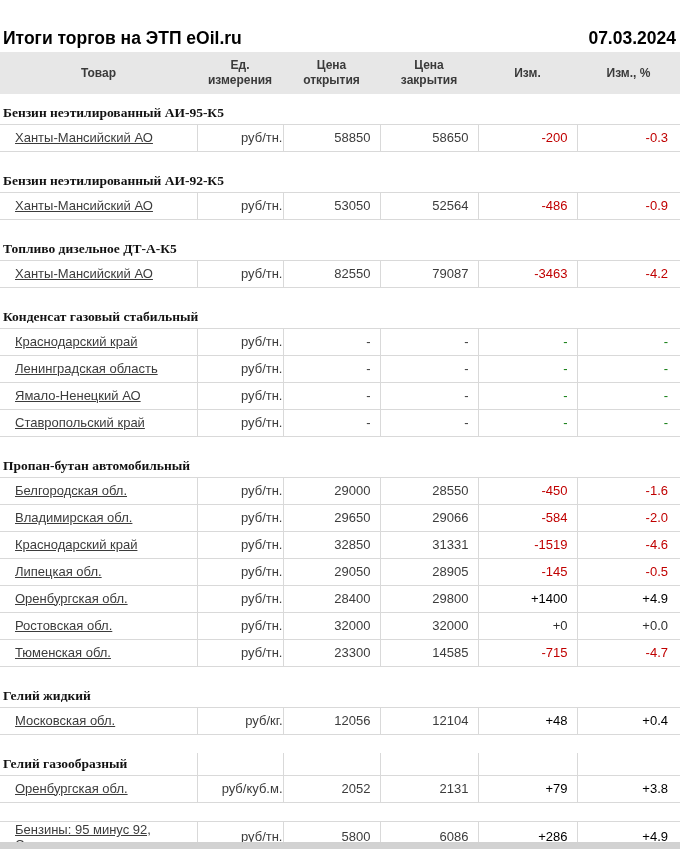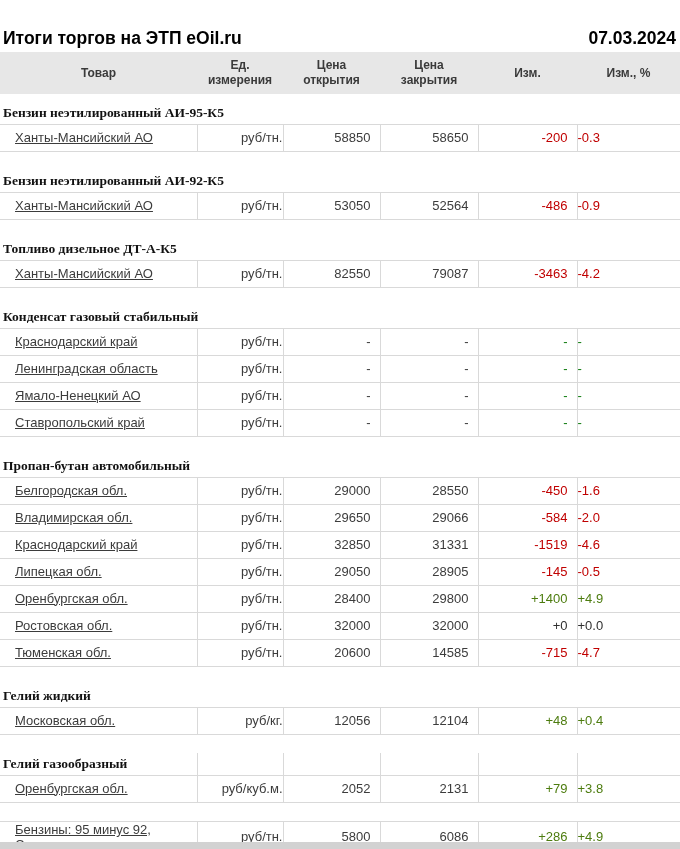--- a/index.html
+++ b/index.html
@@ -21,30 +21,30 @@
   tbody td{
     font-size:13px;color:#3c3c3c;vertical-align:middle;overflow:hidden;
     padding:1px 0;line-height:1.15;
   }
   tr.data-row td{height:24px;border-bottom:1px solid #d9d9d9;}
   tr.data-row.compact td{height:20px;}
   td.vline{border-right:1px solid #d9d9d9;}
   td.t-prod{text-align:left;padding-left:15px;padding-right:4px;text-decoration:underline;}
   td.t-unit{text-align:right;}
   td.t-num{text-align:right;padding-right:9px;}
-  td.t-pct{text-align:left;padding-right:0;}
+  td.t-pct{text-align:right;padding-right:12px;}
   tr.section-title-row td{
     font-weight:700;font-size:13.5px;color:#121212;height:20px;
     border-bottom:1px solid #d9d9d9;padding-left:3px;text-align:left;font-family:Liberation Serif, serif;
   }
   tr.spacer-row td{height:16px;border:none;}
   tr.spacer-row.first td{height:6px;}
   tr.spacer-row.bordered td{border-bottom:1px solid #d9d9d9;}
   .neg{color:#c00000;margin-left:44px;}
-  .pos{color:#4d7c0f;}
+  .pos{color:#000000;}
   .zer{color:#303030;}
   .non{color:#0f7c0f;}
   .bottom-bar{
     position:absolute;left:0;right:0;bottom:0;height:7px;background:#d2d2d2;
   }
 </style>
 </head>
 <body>
 
 <div class="page-header">
@@ -205,21 +205,21 @@
         <td class="t-prod vline">Ростовская обл.</td>
         <td class="t-unit vline">руб/тн.</td>
         <td class="t-num vline">32000</td>
         <td class="t-num vline">32000</td>
         <td class="t-num vline zer">+0</td>
         <td class="t-pct zer">+0.0</td>
       </tr>
       <tr class="data-row">
         <td class="t-prod vline">Тюменская обл.</td>
         <td class="t-unit vline">руб/тн.</td>
-        <td class="t-num vline">20600</td>
+        <td class="t-num vline">23300</td>
         <td class="t-num vline">14585</td>
         <td class="t-num vline neg">-715</td>
         <td class="t-pct neg">-4.7</td>
       </tr>
       <tr class="spacer-row">
         <td colspan="6"></td>
       </tr>
       <tr class="section-title-row">
         <td colspan="6">Гелий жидкий</td>
       </tr>

